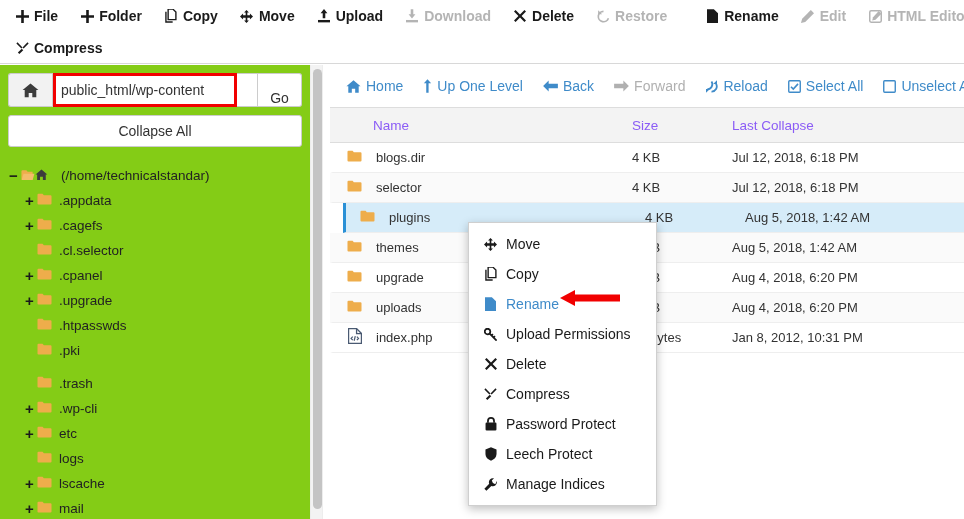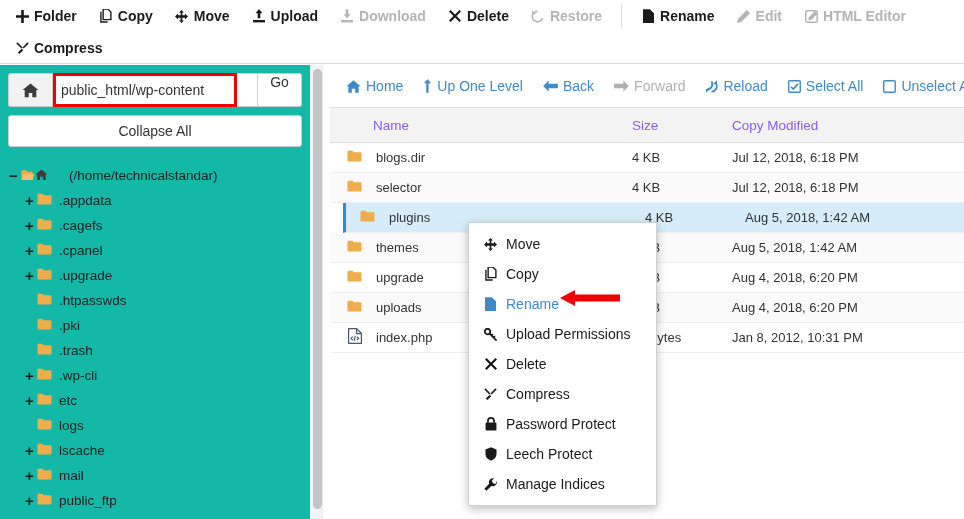--- a/index.html
+++ b/index.html
@@ -29,21 +29,21 @@
   .tt-item.disabled { color: #b4b4b4; cursor: default; }
   .tt-item .ic { display: inline-flex; width: 14px; justify-content: center; align-items: center; }
   .tt-item .ic svg { display: block; }
   .tt-divider {
     width: 1px; height: 22px; background: #d8d8d8; margin: 0 8px;
   }
 
   
   .left-panel {
     position: absolute; left: 0; top: 65px; width: 310px; height: 454px;
-    background: #14b8a6; overflow: hidden;
+    background: #84cc16; overflow: hidden;
   }
   .path-row { display: flex; padding: 8px 8px 0 8px; height: 42px; }
   .home-btn {
     width: 44px; height: 34px;
     border: 1px solid #ccc; border-right: none;
     border-radius: 3px 0 0 3px;
     background: #f2f2f2;
     display: flex; align-items: center; justify-content: center;
     cursor: pointer;
   }
@@ -59,40 +59,40 @@
   }
   .path-highlight {
     position: absolute; left: 1px; top: 0; width: 184px; height: 34px;
     border: 3px solid #f10000; pointer-events: none;
   }
   .go-btn {
     width: 44px; height: 34px;
     border: 1px solid #ccc; border-left: none;
     border-radius: 0 3px 3px 0;
     background: #fff;
-    display: flex; align-items: flex-start; justify-content: center;
+    display: flex; align-items: flex-end; justify-content: center;
     font-size: 14px; color: #333; cursor: pointer;
   }
   .collapse-btn {
     margin: 8px 8px 16px 8px; height: 32px;
     border: 1px solid #ccc; border-radius: 3px; background: #fff;
     display: flex; align-items: center; justify-content: center;
     font-size: 14px; color: #333; cursor: pointer;
   }
 
   .tree { margin-top: 14px; padding-left: 7px; }
   .tree-row {
     display: flex; align-items: center; height: 25px;
     font-size: 13.5px; color: #222; white-space: nowrap; cursor: pointer;
   }
   .tw { display: inline-flex; width: 13px; justify-content: center; align-items: center; flex: 0 0 13px; }
   .tw-sign { font-size: 15px; font-weight: bold; line-height: 1; color: #1a1a1a; }
   .tree-row .fldr { margin: 0 4px 0 1px; display: inline-flex; }
   .tree-row .lbl { margin-left: 3px; }
-  .tree-row.root .lbl { margin-left: 16px; }
+  .tree-row.root .lbl { margin-left: 8px; }
 
   
   .mid-scroll {
     position: absolute; left: 310px; top: 65px; width: 13px; height: 454px;
     background: #f3f3f3; border-left: 1px solid #ededed; border-right: 1px solid #ededed;
   }
   .mid-scroll .thumb {
     position: absolute; left: 2px; top: 4px; width: 9px; height: 440px;
     background: #c4c4c4; border-radius: 5px;
   }
@@ -159,20 +159,28 @@
 <div id="app">
 
   <div class="top-toolbar">
     <div class="tt-row" id="tt-row1">
         <div class="tt-item">
           <span class="ic">
             <svg width="13" height="13" viewBox="0 0 14 14" fill="currentColor">
               <path d="M5.6 0h2.8v5.6H14v2.8H8.4V14H5.6V8.4H0V5.6h5.6z"></path>
             </svg>
           </span>
+          <span>File</span>
+        </div>
+        <div class="tt-item">
+          <span class="ic">
+            <svg width="13" height="13" viewBox="0 0 14 14" fill="currentColor">
+              <path d="M5.6 0h2.8v5.6H14v2.8H8.4V14H5.6V8.4H0V5.6h5.6z"></path>
+            </svg>
+          </span>
           <span>Folder</span>
         </div>
         <div class="tt-item">
           <span class="ic">
             <svg width="12" height="14" viewBox="0 0 13 15" fill="currentColor">
               <path d="M3.4 0h5.1l3.3 3.3v8.1H3.4z" fill="none" stroke="currentColor" stroke-width="1.5"></path>
               <path d="M1 3v11h7.3" fill="none" stroke="currentColor" stroke-width="1.5"></path>
             </svg>
           </span>
           <span>Copy</span>
@@ -312,20 +320,29 @@
             <span class="tw-sign">+</span>
           </span>
           <span class="fldr">
             <span class="ic"><svg width="15" height="12" viewBox="0 0 16 13" fill="currentColor">
                 <path d="M0.4 1.8A1.1 1.1 0 011.5 0.7h4.4l1.4 1.7h7.2a1.1 1.1 0 011.1 1.1v7.8a1.1 1.1 0 01-1.1 1.1H1.5a1.1 1.1 0 01-1.1-1.1z" fill="#eead4b"></path>
               </svg></span>
           </span>
           <span class="lbl">.cagefs</span>
         </div>
         <div class="tree-row" style="padding-left: 16px;">
+          <span class="tw"></span>
+          <span class="fldr">
+            <span class="ic"><svg width="15" height="12" viewBox="0 0 16 13" fill="currentColor">
+                <path d="M0.4 1.8A1.1 1.1 0 011.5 0.7h4.4l1.4 1.7h7.2a1.1 1.1 0 011.1 1.1v7.8a1.1 1.1 0 01-1.1 1.1H1.5a1.1 1.1 0 01-1.1-1.1z" fill="#eead4b"></path>
+              </svg></span>
+          </span>
+          <span class="lbl">.cl.selector</span>
+        </div>
+        <div class="tree-row" style="padding-left: 16px;">
           <span class="tw">
             <span class="tw-sign">+</span>
           </span>
           <span class="fldr">
             <span class="ic"><svg width="15" height="12" viewBox="0 0 16 13" fill="currentColor">
                 <path d="M0.4 1.8A1.1 1.1 0 011.5 0.7h4.4l1.4 1.7h7.2a1.1 1.1 0 011.1 1.1v7.8a1.1 1.1 0 01-1.1 1.1H1.5a1.1 1.1 0 01-1.1-1.1z" fill="#eead4b"></path>
               </svg></span>
           </span>
           <span class="lbl">.cpanel</span>
         </div>
@@ -351,21 +368,21 @@
         </div>
         <div class="tree-row" style="padding-left: 16px;">
           <span class="tw"></span>
           <span class="fldr">
             <span class="ic"><svg width="15" height="12" viewBox="0 0 16 13" fill="currentColor">
                 <path d="M0.4 1.8A1.1 1.1 0 011.5 0.7h4.4l1.4 1.7h7.2a1.1 1.1 0 011.1 1.1v7.8a1.1 1.1 0 01-1.1 1.1H1.5a1.1 1.1 0 01-1.1-1.1z" fill="#eead4b"></path>
               </svg></span>
           </span>
           <span class="lbl">.pki</span>
         </div>
-        <div class="tree-row" style="padding-left: 16px;">
+        <div class="tree-row" style="padding-left: 16px; margin-top: 8px;">
           <span class="tw"></span>
           <span class="fldr">
             <span class="ic"><svg width="15" height="12" viewBox="0 0 16 13" fill="currentColor">
                 <path d="M0.4 1.8A1.1 1.1 0 011.5 0.7h4.4l1.4 1.7h7.2a1.1 1.1 0 011.1 1.1v7.8a1.1 1.1 0 01-1.1 1.1H1.5a1.1 1.1 0 01-1.1-1.1z" fill="#eead4b"></path>
               </svg></span>
           </span>
           <span class="lbl">.trash</span>
         </div>
         <div class="tree-row" style="padding-left: 16px;">
           <span class="tw">
@@ -500,21 +517,21 @@
               <rect x="0.8" y="0.8" width="12.4" height="12.4" rx="1" fill="none" stroke="currentColor" stroke-width="1.5"></rect>
             </svg>
           </span>
           <span>Unselect All</span>
         </div>
       </div>
 
     <div class="tbl-head">
       <div class="col-name">Name</div>
       <div class="col-size">Size</div>
-      <div class="col-mod">Copy Modified</div>
+      <div class="col-mod">Last Collapse</div>
     </div>
 
     <div id="file-rows">
         <div class="row">
           <div class="col-name">
             <span class="ricon">
               <span class="ic"><svg width="15" height="12" viewBox="0 0 16 13" fill="currentColor">
                   <path d="M0.4 1.8A1.1 1.1 0 011.5 0.7h4.4l1.4 1.7h7.2a1.1 1.1 0 011.1 1.1v7.8a1.1 1.1 0 01-1.1 1.1H1.5a1.1 1.1 0 01-1.1-1.1z" fill="#eead4b"></path>
                 </svg></span>
             </span>

